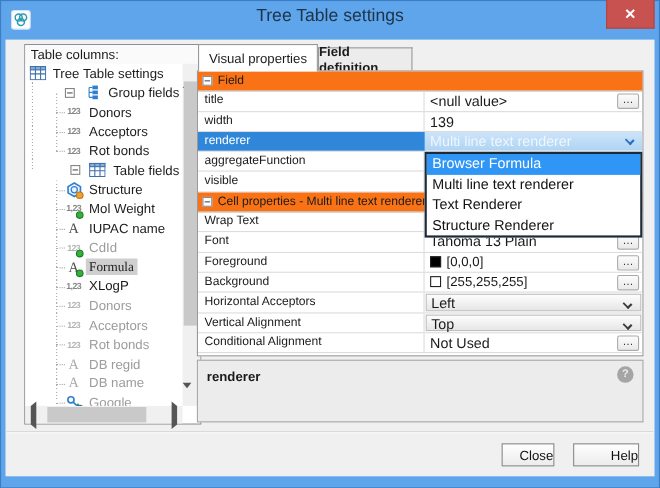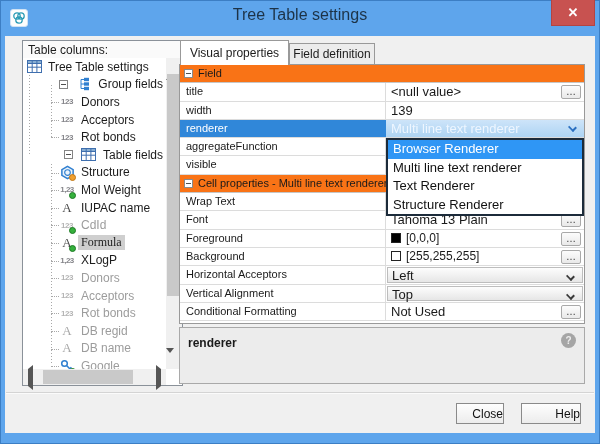--- a/index.html
+++ b/index.html
@@ -66,21 +66,21 @@
   .tri-down { border-left:4px solid transparent; border-right:4px solid transparent; border-top:5px solid #555; }
   .tri-left { border-top:4px solid transparent; border-bottom:4px solid transparent; border-right:5px solid #555; margin:4px 0 0 5px; }
   .tri-right{ border-top:4px solid transparent; border-bottom:4px solid transparent; border-left:5px solid #555; margin:4px 0 0 6px; }
 
   
   .tab { position:absolute; display:flex; align-items:center; justify-content:center;
          font-size:12px; color:#1c1c1c; }
   #tab-visual { left:180px; top:40px; width:109px; height:25px; background:#fff;
                 border:1px solid #999; border-bottom:none; z-index:3; }
   #tab-field  { left:289px; top:43px; width:86px; height:21px; background:#ececec;
-                border:1px solid #999; border-bottom:none; z-index:1; }
+                border:1px solid #999; border-bottom:none; z-index:1;font-weight:bold; }
 
   
   #prop-grid { position:absolute; left:179px; top:64px; width:406px; height:260px;
                border:1px solid #999; background:#fff; z-index:2; }
   .pg-row { position:relative; height:18.3px; display:flex; border-bottom:1px solid #dcdcdc; }
   .pg-label { width:206px; padding:2px 0 0 6px; font-size:11px; color:#1a1a1a;
               border-right:1px solid #dcdcdc; overflow:hidden; white-space:nowrap; }
   .pg-value { flex:1; position:relative; font-size:13px; color:#1a1a1a;
               padding:1px 26px 0 5px; white-space:nowrap; overflow:hidden; }
   .pg-group { background:#f97316; border-bottom:1px solid #c6c6c6; }
@@ -383,29 +383,29 @@
     <div class="pg-row">
       <div class="pg-label">Vertical Alignment</div>
       <div class="pg-value">
         <div class="combo-gray">
           <span>Top</span>
           <span class="chev chev-dark"></span>
         </div>
       </div>
     </div>
     <div class="pg-row">
-      <div class="pg-label">Conditional Formatting</div>
+      <div class="pg-label">Conditional Alignment</div>
       <div class="pg-value"><span>Not Used</span>
         <span class="dots"><span>…</span></span>
       </div>
     </div>
   </div>
 
   <div id="dropdown">
-    <div class="ditem hl">Browser Renderer</div>
+    <div class="ditem hl">Browser Formula</div>
     <div class="ditem">Multi line text renderer</div>
     <div class="ditem">Text Renderer</div>
     <div class="ditem">Structure Renderer</div>
   </div>
 
   <div id="desc">
     <span id="desc-title">renderer</span>
     <span class="help-circle"><span>?</span></span>
   </div>
 

